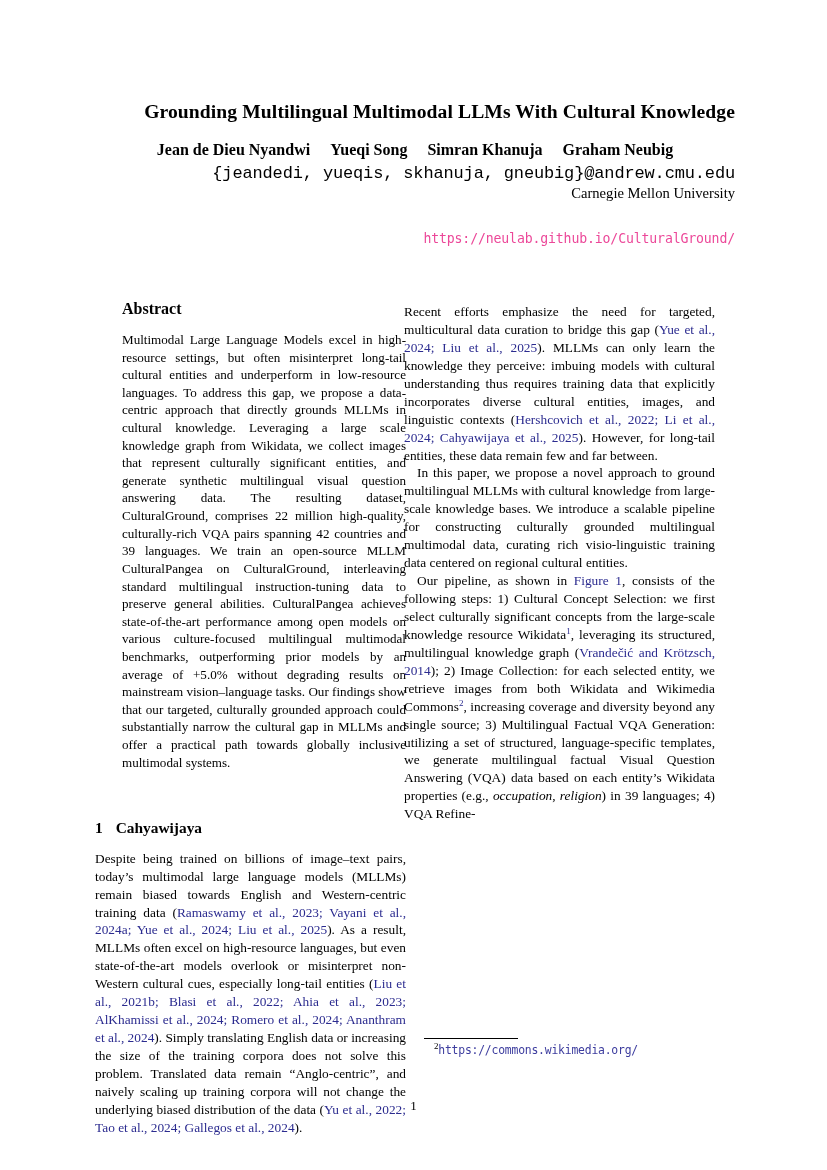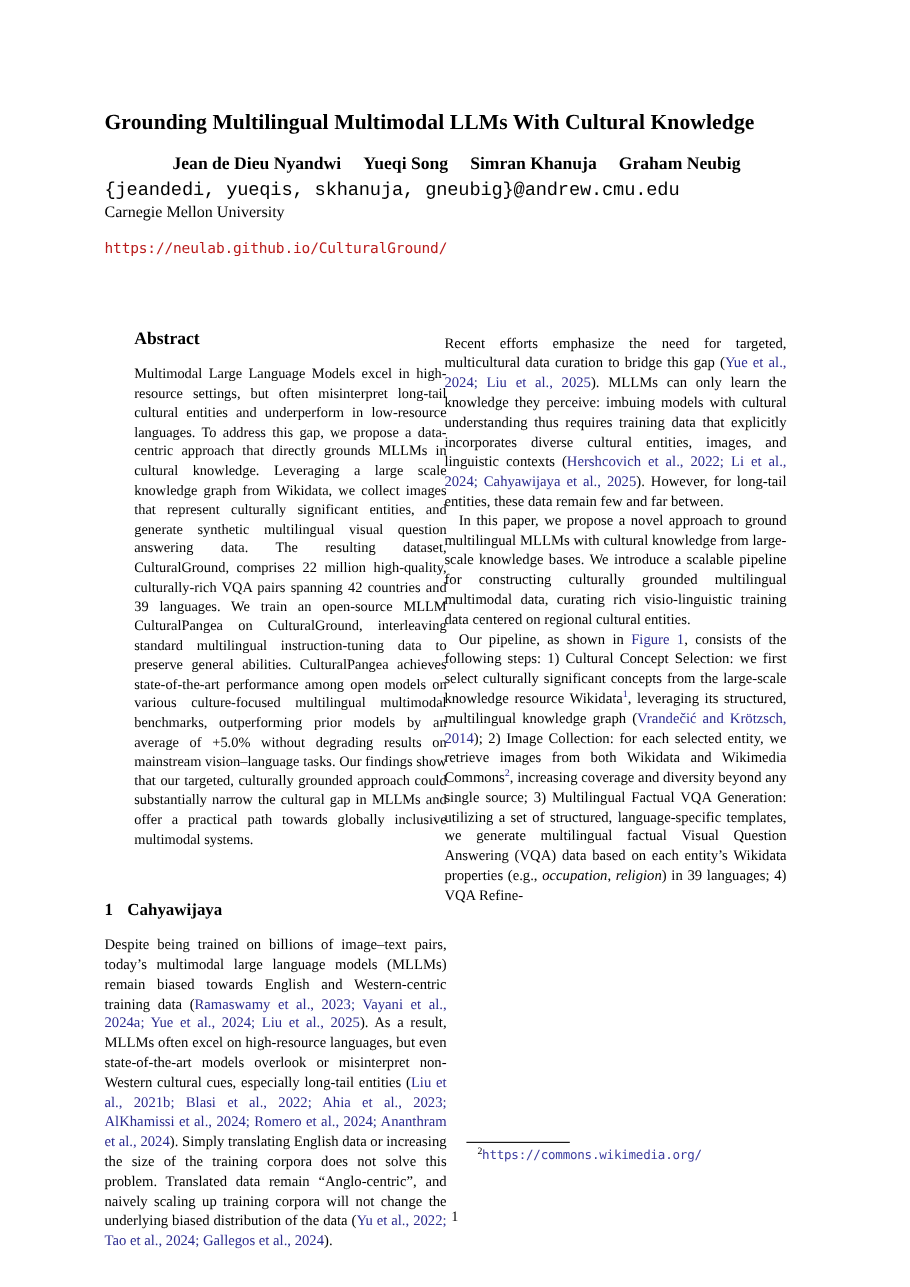--- a/index.html
+++ b/index.html
@@ -47,21 +47,21 @@
     width: 827px;
     height: 1170px;
   }
 
   
   #title-block {
     position: absolute;
     left: 95px;
     top: 100px;
     width: 640px;
-    text-align: left;
+    text-align: right;
   }
   #paper-title {
     font-size: 19.6px;
     font-weight: bold;
     letter-spacing: 0.1px;
     line-height: 1.25;
     margin: 0;
   }
   #authors-row {
     margin-top: 17px;
@@ -76,24 +76,24 @@
     margin-top: 5px;
     font-family: Liberation Mono, monospace;
     font-size: 17px;
     letter-spacing: -0.15px;
   }
   #affiliation-line {
     margin-top: 2px;
     font-size: 14.6px;
   }
   #project-url {
-    margin-top: 17px;
+    margin-top: 29px;
     font-family: "DejaVu Sans Mono", "Liberation Mono", monospace;
     font-size: 13.2px;
-    color: #b91c1c;
+    color: #ec4899;
     letter-spacing: -0.15px;
   }
 
   
   #abstract-section {
     position: absolute;
     left: 122px;
     top: 300px;
     width: 284px;
   }

